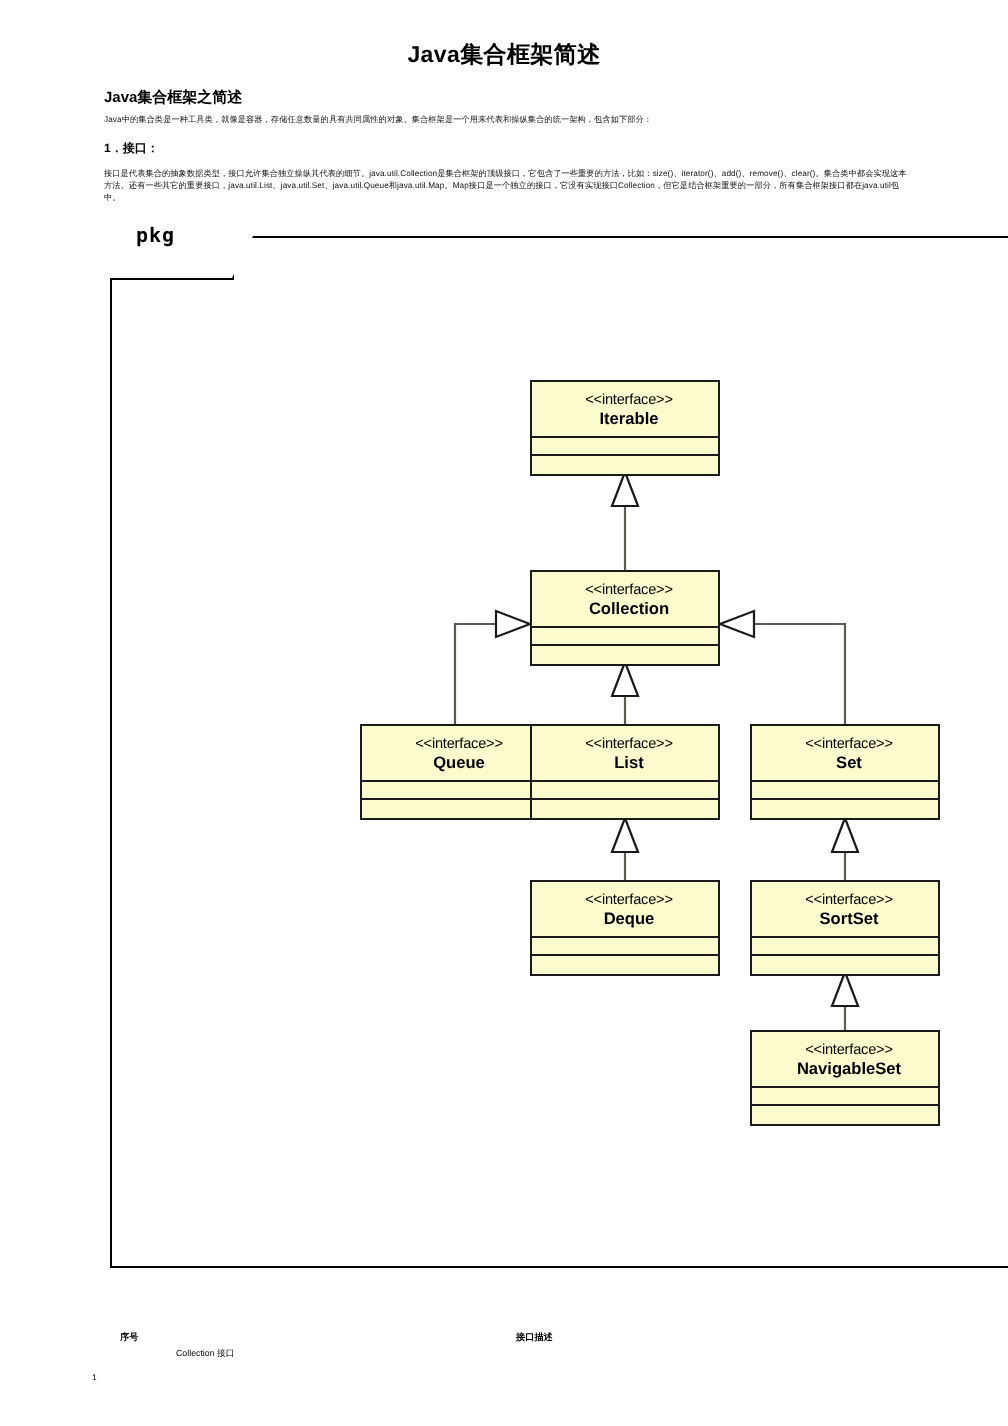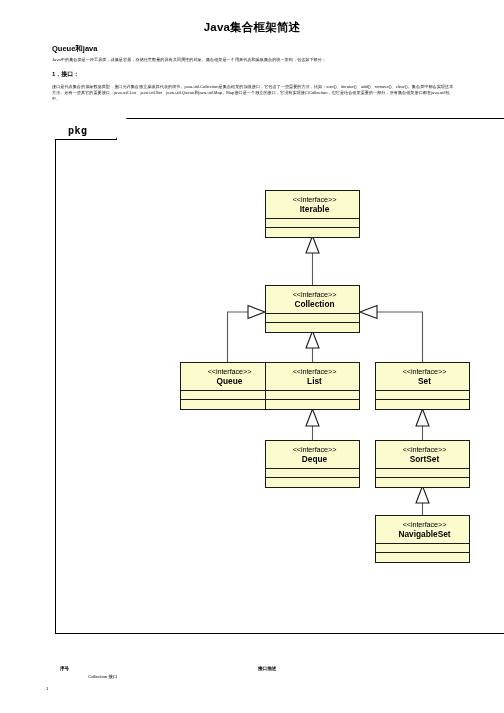--- a/index.html
+++ b/index.html
@@ -57,21 +57,21 @@
   }
   .frame-tab::after{
     
     content:"";
     position:absolute;right:-11px;top:-1px;
     width:0;height:0;
     border-left:11px solid #fff;
     border-bottom:22px solid transparent;
   }
   .frame-label{
-    position:absolute;left:68px;top:125px;
+    position:absolute;left:68px;top:113px;
     font-size:10px;font-weight:bold;
     font-family:"DejaVu Sans Mono","Liberation Mono",monospace;
     letter-spacing:.5px;
   }
 
   
   .uclass{
     position:absolute;
     width:95px;
     background:#fbfbcd;
@@ -137,21 +137,21 @@
   }
   #td-collection{left:88px;top:674px;}
   #td-idx{left:46px;top:686px;font-size:4.2px;}
 </style>
 </head>
 <body>
 
 <div class="page">
 
   <div class="doc-title">Java集合框架简述</div>
-  <div class="sec-head">Queue和java</div>
+  <div class="sec-head">Java集合框架之简述</div>
   <div class="para" id="para1">Java中的集合类是一种工具类，就像是容器，存储任意数量的具有共同属性的对象。集合框架是一个用来代表和操纵集合的统一架构，包含如下部分：</div>
   <div class="sub-head">1．接口：</div>
   <div class="para" id="para2">接口是代表集合的抽象数据类型，接口允许集合独立操纵其代表的细节。java.util.Collection是集合框架的顶级接口，它包含了一些重要的方法，比如：size()、iterator()、add()、remove()、clear()。集合类中都会实现这本方法。还有一些其它的重要接口，java.util.List、java.util.Set、java.util.Queue和java.util.Map。Map接口是一个独立的接口，它没有实现接口Collection，但它是结合框架重要的一部分，所有集合框架接口都在java.util包中。</div>
 
   <div class="uml-frame"></div>
   <div class="frame-tab"></div>
   <div class="frame-label">pkg</div>
 
   <svg class="conn">
 

